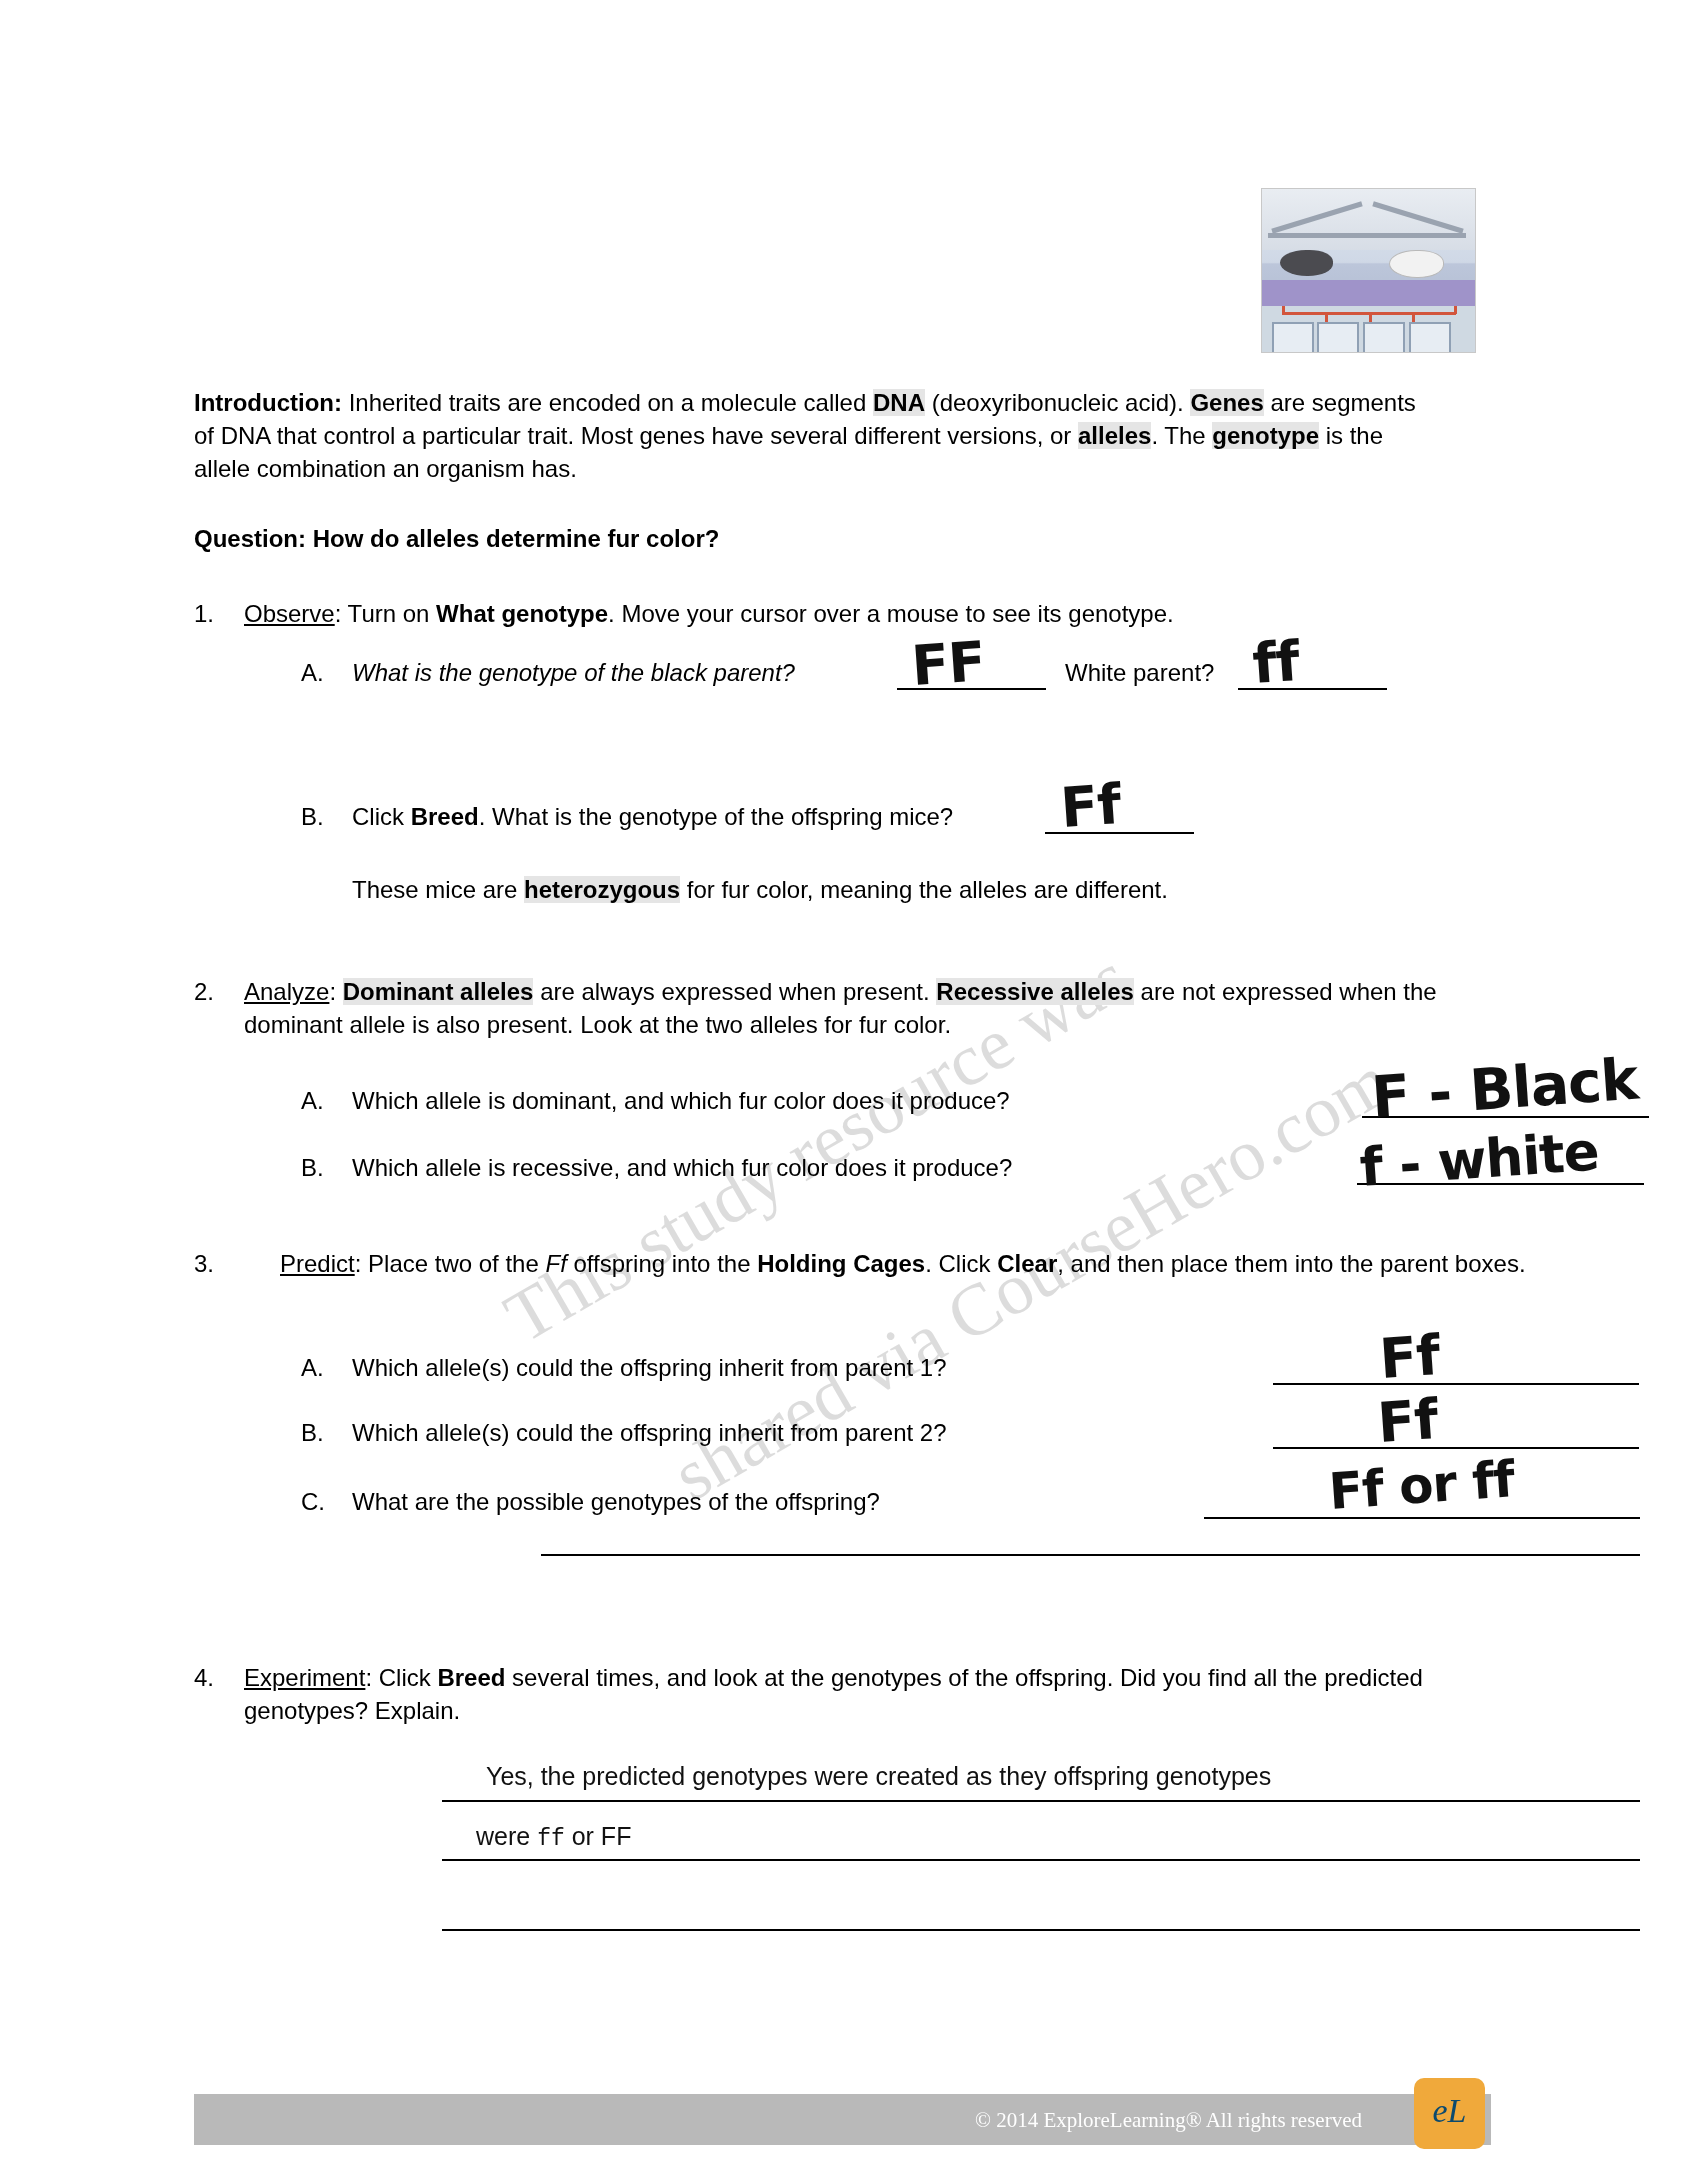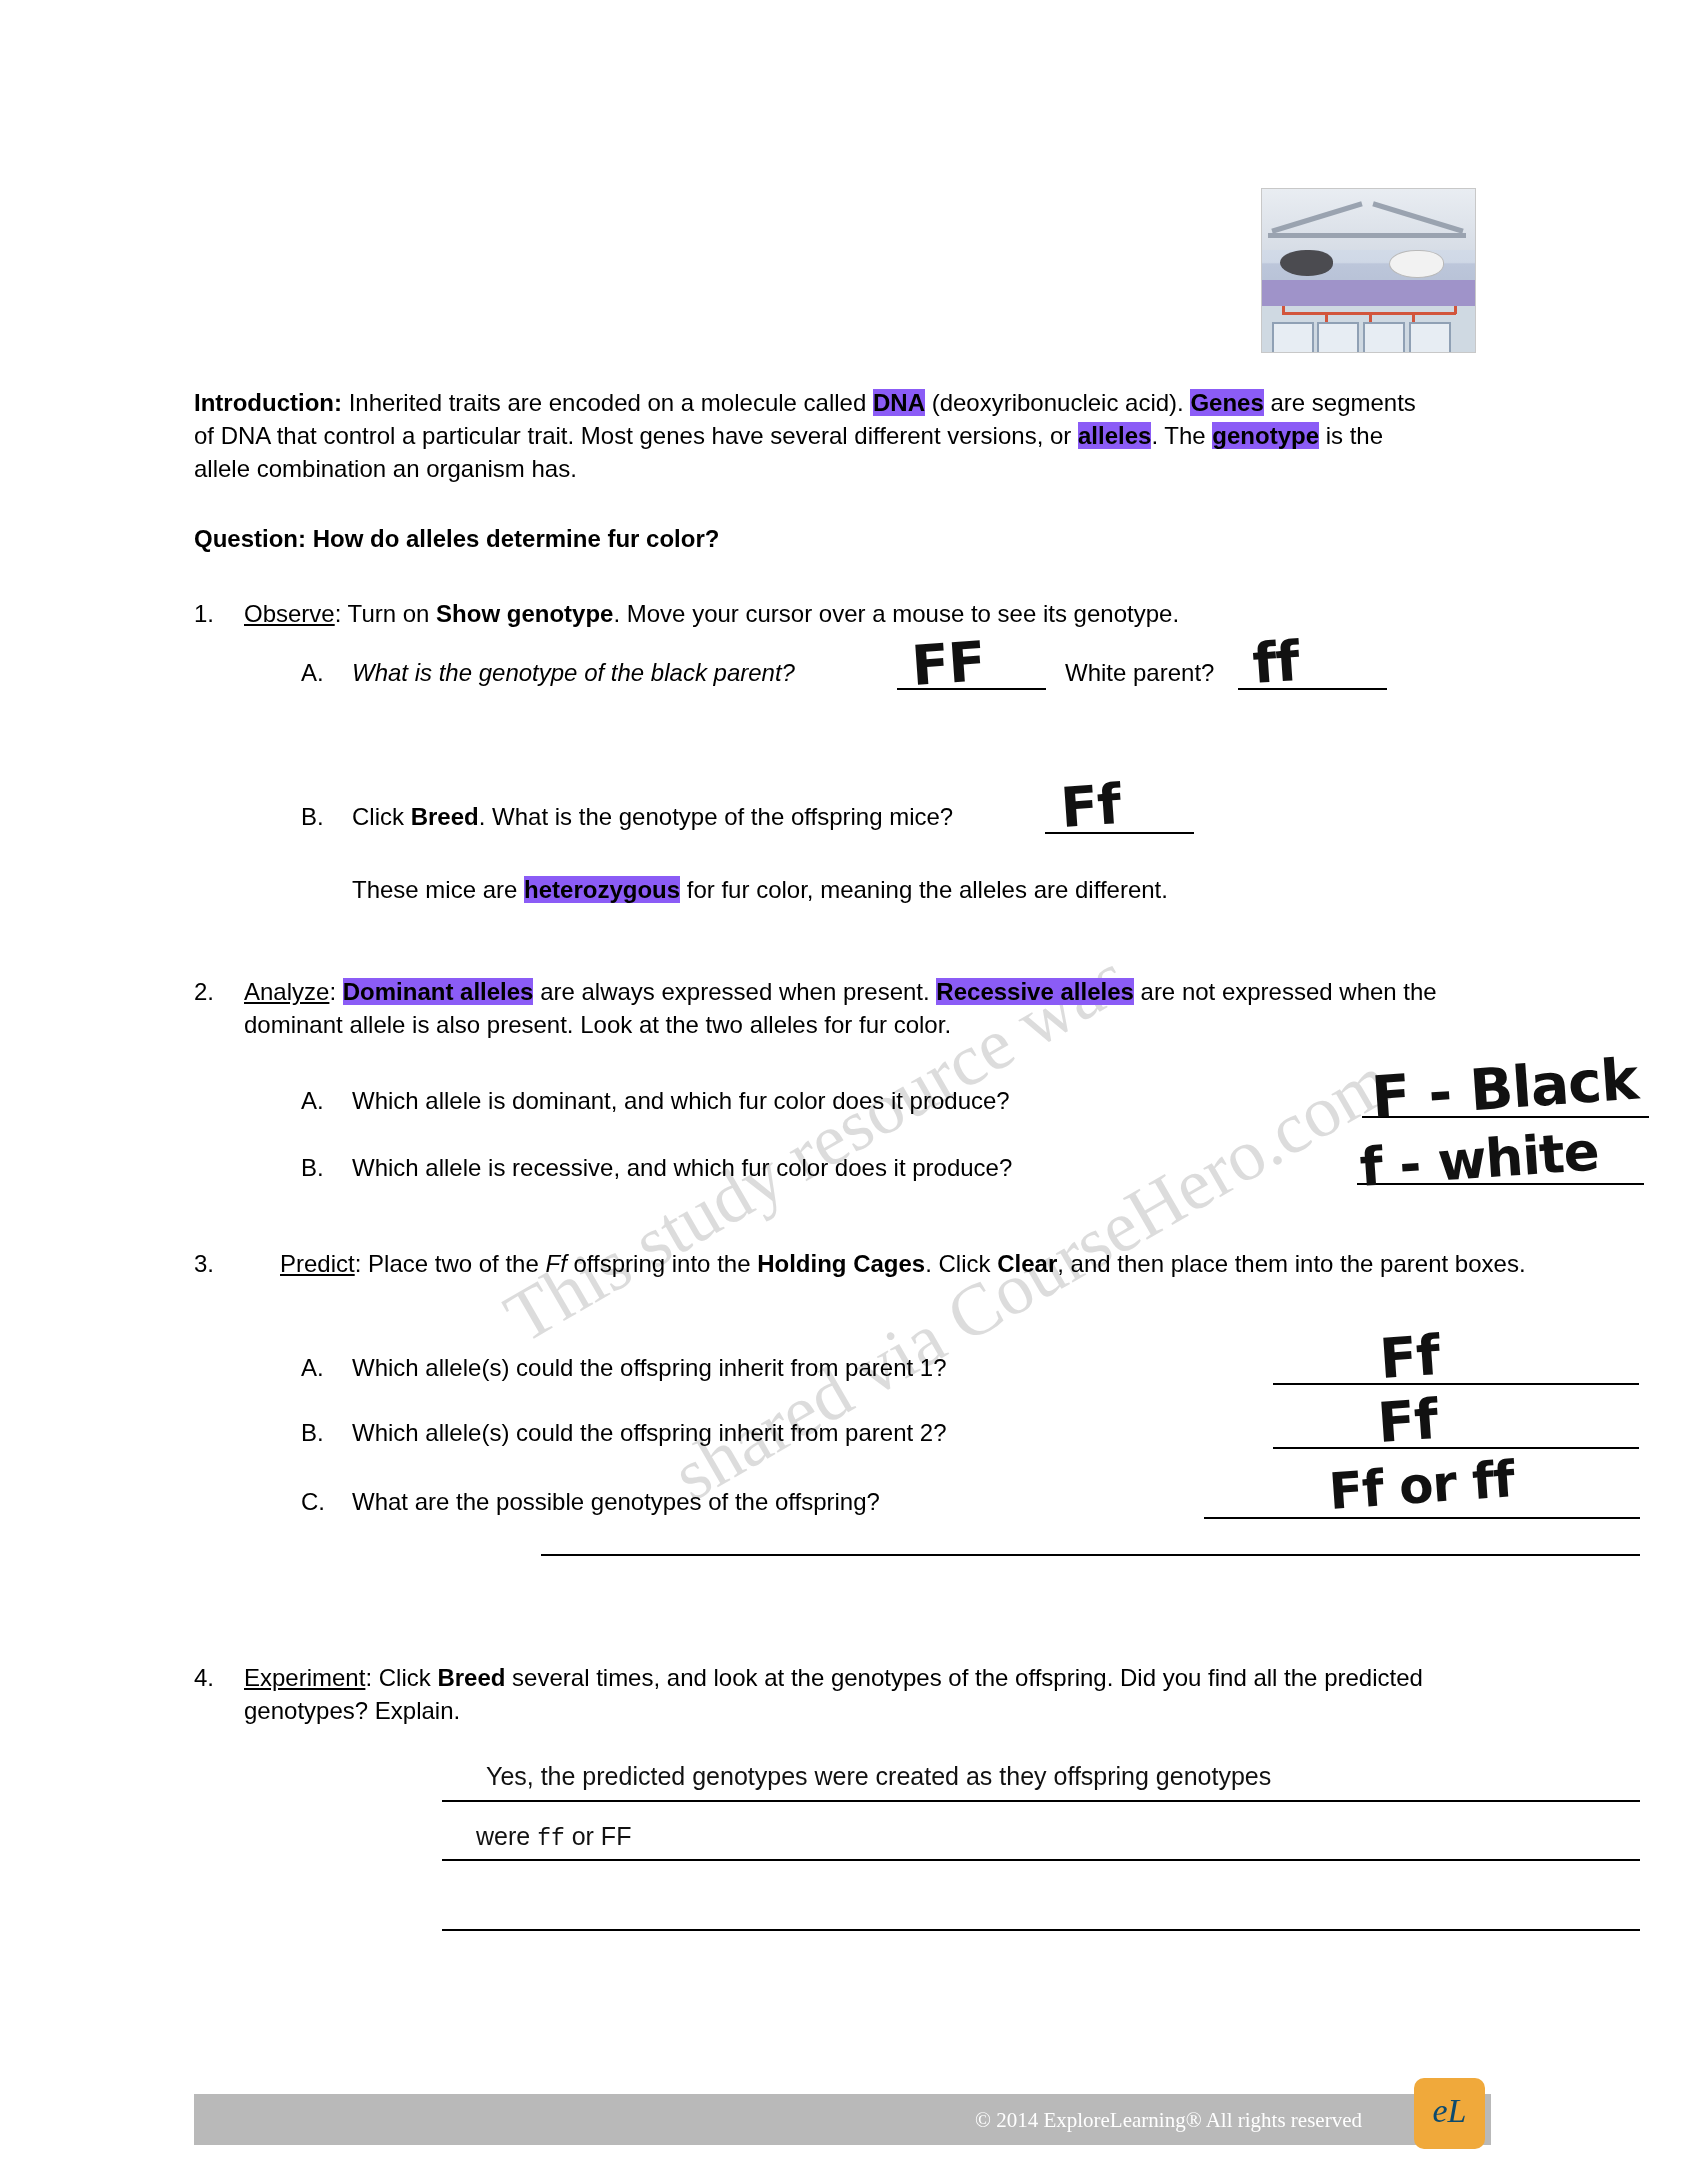--- a/index.html
+++ b/index.html
@@ -69,21 +69,21 @@
 
   
   .para {
     position: absolute;
     font-size: 24px;
     line-height: 33px;
     color: #000;
   }
   b, .b { font-weight: bold; }
   .hl {
-    background: #8b5cf6;
+    background: #e5e5e5;
     font-weight: bold;
   }
   .u { text-decoration: underline; }
   .it { font-style: italic; }
 
   .list-num {
     position: absolute;
     font-size: 24px;
     line-height: 33px;
     color: #000;
@@ -232,21 +232,21 @@
     <div class="wm wm2">shared via CourseHero.com</div>
 
     <div class="para" style="left:0; top:386px; width:1238px;">
       <b>Introduction:</b><span> Inherited traits are encoded on a molecule called </span><span class="hl">DNA</span><span> (deoxyribonucleic acid). </span><span class="hl">Genes</span><span> are segments of DNA that control a particular trait. Most genes have several different versions, or </span><span class="hl">alleles</span><span>. The </span><span class="hl">genotype</span><span> is the allele combination an organism has.</span>
     </div>
 
     <div class="para" style="left:0; top:522px; width:1238px; font-weight:bold;">Question: How do alleles determine fur color?</div>
 
     <div class="list-num" style="left:0; top:597px;">1.</div>
     <div class="list-body" style="left:50px; top:597px; width:1247px;">
-      <span class="u">Observe</span>: Turn on <b>Show genotype</b>. Move your cursor over a mouse to see its genotype.
+      <span class="u">Observe</span>: Turn on <b>What genotype</b>. Move your cursor over a mouse to see its genotype.
     </div>
 
     <div class="sub-letter" style="left:107px; top:656px;">A.</div>
     <div class="sub-body" style="left:158px; top:656px;font-style:italic;">What is the genotype of the black parent?</div>
     <div class="rule" style="left:703px; top:688px; width:149px;"></div>
     <div class="sub-body" style="left:871px; top:656px;">White parent?</div>
     <div class="rule" style="left:1044px; top:688px; width:149px;"></div>
     <div class="hand hand-slant" style="left:720px; top:634px; font-size:55px;">FF</div>
     <div class="hand hand-slant" style="left:1061px; top:632px; font-size:55px;">ff</div>
 

